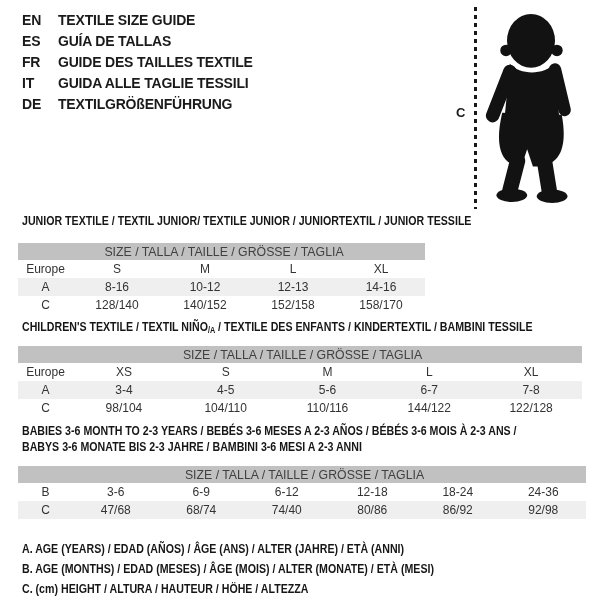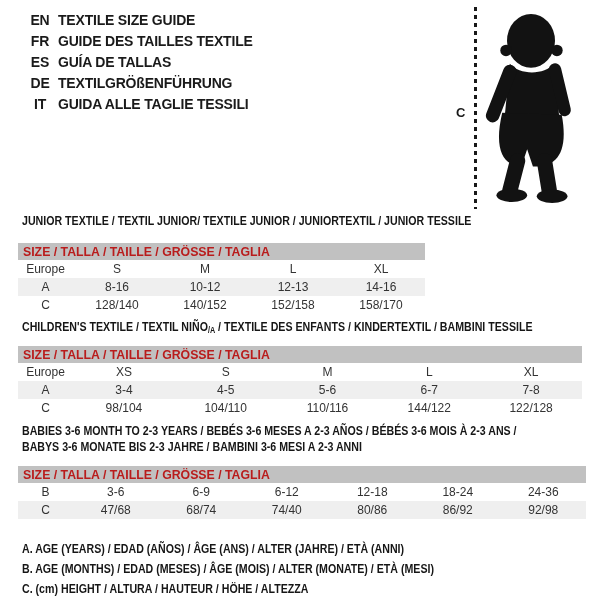--- a/index.html
+++ b/index.html
@@ -1,21 +1,21 @@
 <!DOCTYPE html>
 <html style="--header-bar: #c1c1c1; --row-stripe: #efefef; --silhouette: #121212;"><head>
 <meta charset="utf-8">
 <style>
   html,body{margin:0;padding:0;background:#ffffff;}
   .page{
     position:relative;width:600px;height:600px;background:#fff;overflow:hidden;
     font-family:"Liberation Sans",sans-serif;color:#1a1a1a;
   }
   
-  .langs{position:absolute;left:22px;top:10px;text-align:center;}
+  .langs{position:absolute;left:22px;top:10px;}
   .lang-row{display:flex;line-height:21px;font-weight:bold;font-size:14px;letter-spacing:-0.2px;}
   .lang-code{width:36px;flex:0 0 36px;}
   .lang-label{white-space:nowrap;}
   
   .dash-line{
     position:absolute;left:474px;top:7px;width:3px;height:202px;
     background-image:repeating-linear-gradient(to bottom,#181818 0 4px,transparent 4px 8px);
   }
   .height-marker{position:absolute;left:456px;top:105px;font-weight:bold;font-size:13px;}
   .baby{position:absolute;left:483px;top:8px;}
@@ -28,21 +28,21 @@
   sub.small{font-size:8.5px;vertical-align:-2px;font-weight:bold;}
   
   table.size-table{
     position:absolute;left:18px;border-collapse:collapse;table-layout:fixed;
     font-size:12px;color:#333;
   }
   .tbl1{top:243px;width:407px;}
   .tbl2{top:346px;width:564px;}
   .tbl3{top:466px;width:568px;}
   th.bar{
-    background:var(--header-bar,#c1c1c1);text-align:left;font-weight:bold;color:#b91c1c;
+    background:var(--header-bar,#c1c1c1);text-align:center;font-weight:normal;color:#404040;
     font-size:12.3px;height:15px;padding:1px 0 1px 5px;white-space:nowrap;overflow:hidden;
   }
   table.size-table td{height:18px;text-align:center;padding:0;white-space:nowrap;}
   td.rowlabel{text-align:left;padding-left:5px;}
   col.lbl{width:55px;}
   tr.shaded td{background:var(--row-stripe,#efefef);}
   
   .notes{position:absolute;left:22px;top:539px;}
   .note-line{
     font-weight:bold;font-size:12.5px;line-height:20px;white-space:nowrap;
@@ -53,34 +53,34 @@
 <body>
 
 <div class="page">
 
   <div class="langs">
     <div class="lang-row">
       <span class="lang-code">EN</span>
       <span class="lang-label">TEXTILE SIZE GUIDE</span>
     </div>
     <div class="lang-row">
+      <span class="lang-code">ES</span>
+      <span class="lang-label">GUÍA DE TALLAS</span>
+    </div>
+    <div class="lang-row">
       <span class="lang-code">FR</span>
       <span class="lang-label">GUIDE DES TAILLES TEXTILE</span>
     </div>
     <div class="lang-row">
-      <span class="lang-code">ES</span>
-      <span class="lang-label">GUÍA DE TALLAS</span>
+      <span class="lang-code">IT</span>
+      <span class="lang-label">GUIDA ALLE TAGLIE TESSILI</span>
     </div>
     <div class="lang-row">
       <span class="lang-code">DE</span>
       <span class="lang-label">TEXTILGRÖßENFÜHRUNG</span>
-    </div>
-    <div class="lang-row">
-      <span class="lang-code">IT</span>
-      <span class="lang-label">GUIDA ALLE TAGLIE TESSILI</span>
     </div>
   </div>
 
   <div class="dash-line"></div>
   <div class="height-marker">C</div>
   <div class="baby">
     <svg width="96" height="200" viewBox="0 0 100 200" aria-hidden="true">
       <g fill="#121212" stroke="none">
         <ellipse cx="50" cy="30" rx="25" ry="28"></ellipse>
         <circle cx="24" cy="40" r="6"></circle>

